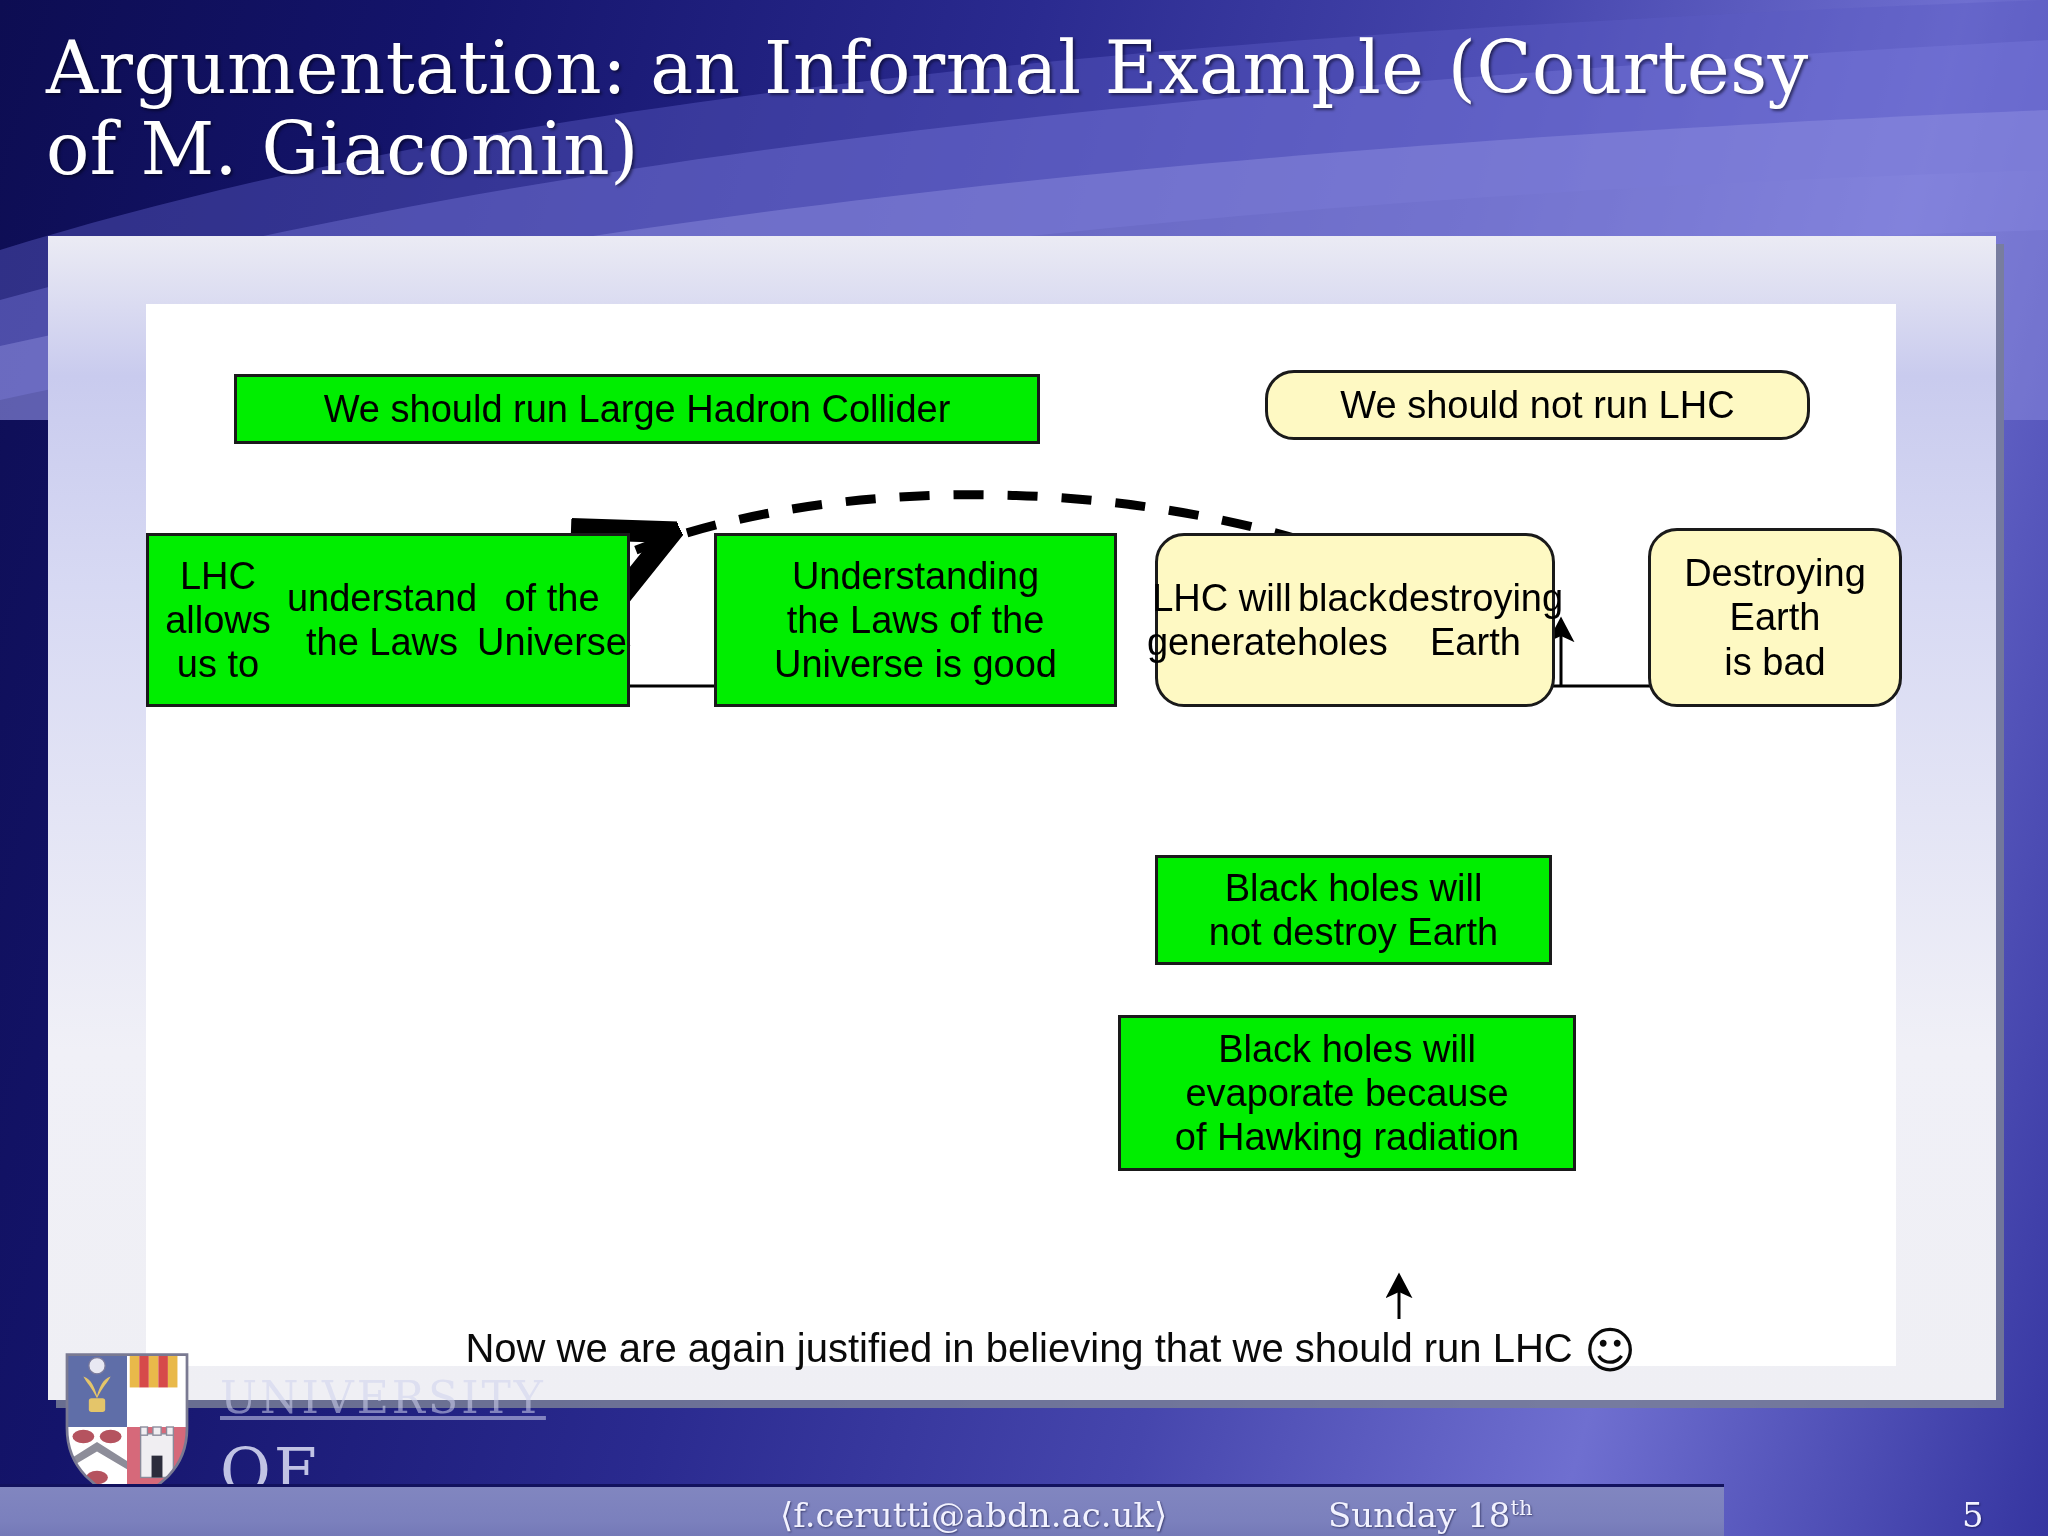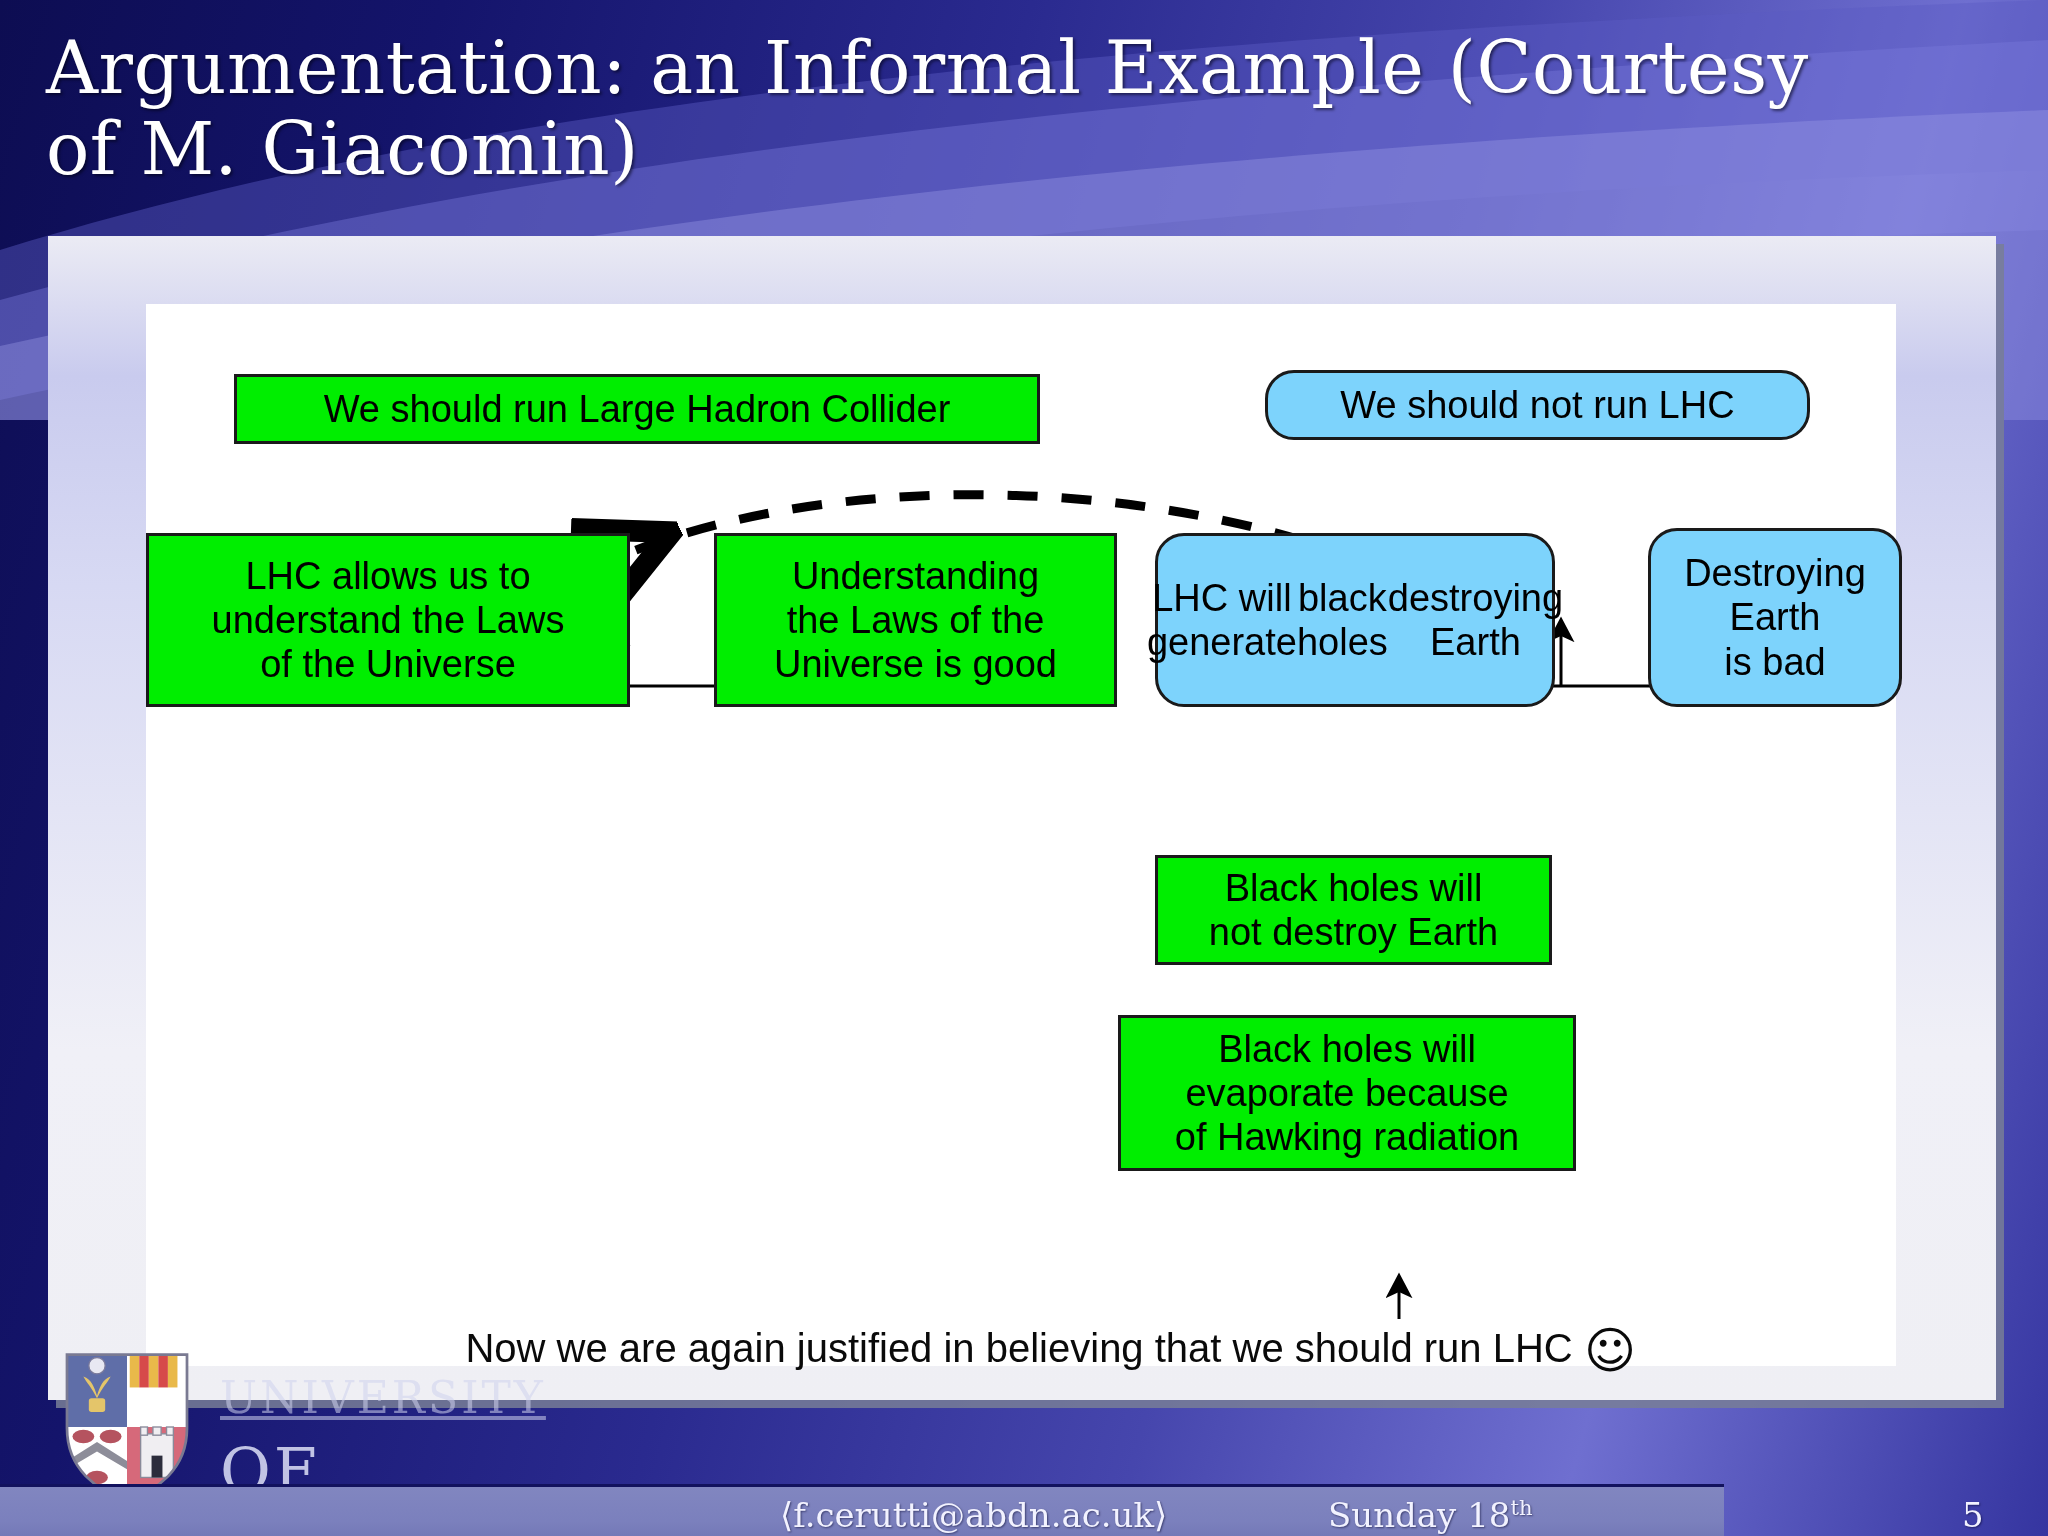--- a/index.html
+++ b/index.html
@@ -21,21 +21,21 @@
   #panel-shadow{position:absolute;left:56px;top:244px;width:1948px;height:1164px;background:rgba(120,126,150,.85);}
   #panel{position:absolute;left:48px;top:236px;width:1948px;height:1164px;
          background:linear-gradient(180deg,#ebebf4 0%,#c9cbee 12%,#d7d9f3 30%,#f0f0f7 70%,#efeff4 100%);}
   #canvas{position:absolute;left:146px;top:304px;width:1750px;height:1062px;background:#ffffff;}
 
   
   .node{position:absolute;border:3px solid #1a1a1a;box-sizing:border-box;
         display:flex;align-items:center;justify-content:center;text-align:center;
         font-family:"Liberation Sans",sans-serif;color:#000;line-height:1.16;}
   .green{background:#00ee00;}
-  .red{background:#7dd3fc;border-radius:29px;}
+  .red{background:#fef9c3;border-radius:29px;}
 
   .cap{position:absolute;left:236px;top:1322px;width:1400px;
        font-family:"Liberation Sans",sans-serif;font-size:40px;color:#0a0a0a;white-space:nowrap;text-align:right;}
   .smiley{font-family:"DejaVu Sans",sans-serif;font-size:50px;vertical-align:-6px;}
 
   
   #footer-bar{position:absolute;left:0;top:1484px;width:1684px;height:62px;
               background:linear-gradient(180deg,#8186c0 0%,#7b80bd 55%,#6e73b2 100%);
               border-top:3px solid #12125e;border-bottom:6px solid #080840;padding-left:40px;}
   #footer-bar .ft{position:absolute;top:8px;font-family:"DejaVu Serif",serif;font-size:34px;color:#f2f2ff;
@@ -104,21 +104,21 @@
     </svg>
 
     <div class="node green" style="left:88px;top:70px;width:806px;height:70px;font-size:38px;">
       <span>We should run Large Hadron Collider</span>
     </div>
 
     <div class="node red" style="left:1119px;top:66px;width:545px;height:70px;font-size:38px;">
       <span>We should not run LHC</span>
     </div>
 
-    <div class="node green" style="left:0px;top:229px;width:484px;height:174px;font-size:38px;flex-direction:column;">
+    <div class="node green" style="left:0px;top:229px;width:484px;height:174px;font-size:38px;flex-direction:row;">
       <span>LHC allows us to</span>
       <span>understand the Laws</span>
       <span>of the Universe</span>
     </div>
 
     <div class="node green" style="left:568px;top:229px;width:403px;height:174px;font-size:38px;flex-direction:column;">
       <span>Understanding</span>
       <span>the Laws of the</span>
       <span>Universe is good</span>
     </div>

